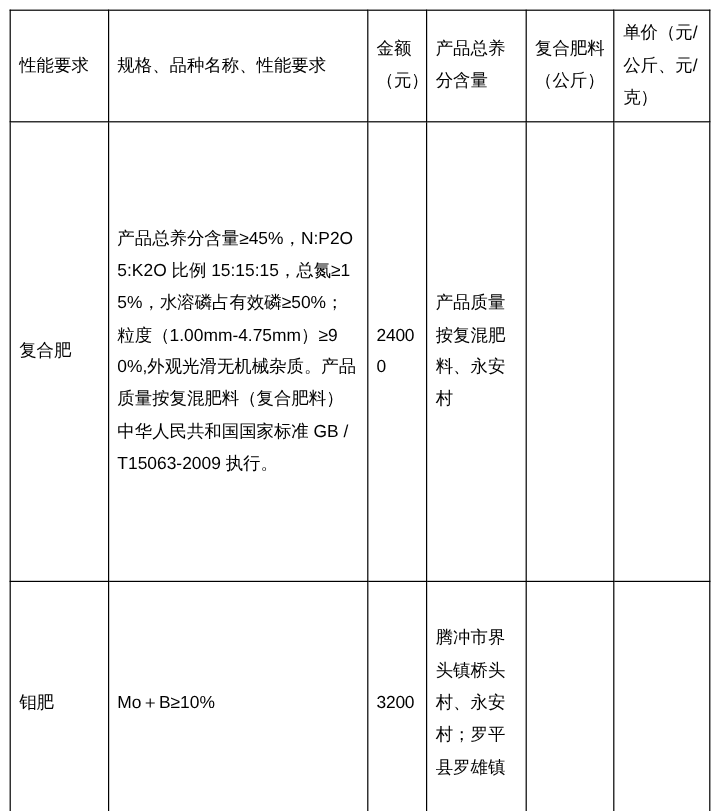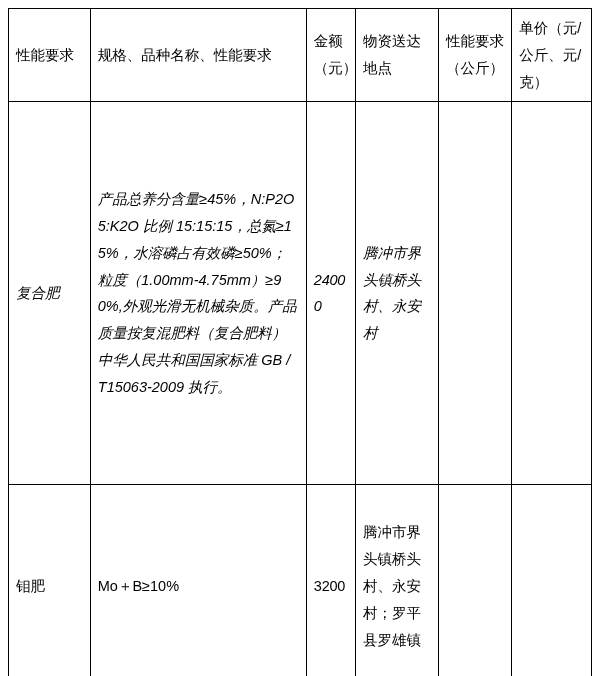--- a/index.html
+++ b/index.html
@@ -46,21 +46,21 @@
   .col-place   { width: 79px; }
   .col-weight  { width: 70px; }
   .col-price   { width: 76px; }
 
   .cell-center { text-align: center; }
   .cell-middle { vertical-align: middle; }
   .cell-spec {
     vertical-align: top;
     line-height: 2.0;
   }
-  .row-fert td { height: 370px; font-style: italic; }
+  .row-fert td { height: 370px; }
   .row-moly td { height: 190px; }
   .amount {
     text-align: left;
     font-size: 14.5px;
     letter-spacing: -0.2px;
   }
   .blank { }
 </style>
 </head>
 <body>
@@ -73,31 +73,31 @@
       <col class="col-amount">
       <col class="col-place">
       <col class="col-weight">
       <col class="col-price">
     </colgroup>
     <thead>
       <tr>
         <td>性能要求</td>
         <td>规格、品种名称、性能要求</td>
         <td>金额（元）</td>
-        <td>物资送达地点</td>
-        <td>性能要求（公斤）</td>
+        <td>产品总养分含量</td>
+        <td>复合肥料（公斤）</td>
         <td>单价（元/公斤、元/克）</td>
       </tr>
     </thead>
     <tbody>
       <tr class="row-fert">
         <td class="cell-center cell-middle">复合肥</td>
         <td class="cell-spec">产品总养分含量≥45%，N:P2O5:K2O 比例 15:15:15，总氮≥15%，水溶磷占有效磷≥50%；粒度（1.00mm-4.75mm）≥90%,外观光滑无机械杂质。产品质量按复混肥料（复合肥料）中华人民共和国国家标准 GB /T15063-2009 执行。</td>
         <td class="amount cell-middle">24000</td>
-        <td class="cell-middle">腾冲市界头镇桥头村、永安村</td>
+        <td class="cell-middle">产品质量按复混肥料、永安村</td>
         <td class="blank cell-middle"></td>
         <td class="blank cell-middle"></td>
       </tr>
       <tr class="row-moly">
         <td class="cell-center cell-middle">钼肥</td>
         <td class="cell-middle">Mo＋B≥10%</td>
         <td class="amount cell-middle">3200</td>
         <td class="cell-middle">腾冲市界头镇桥头村、永安村；罗平县罗雄镇</td>
         <td class="blank cell-middle"></td>
         <td class="blank cell-middle"></td>

